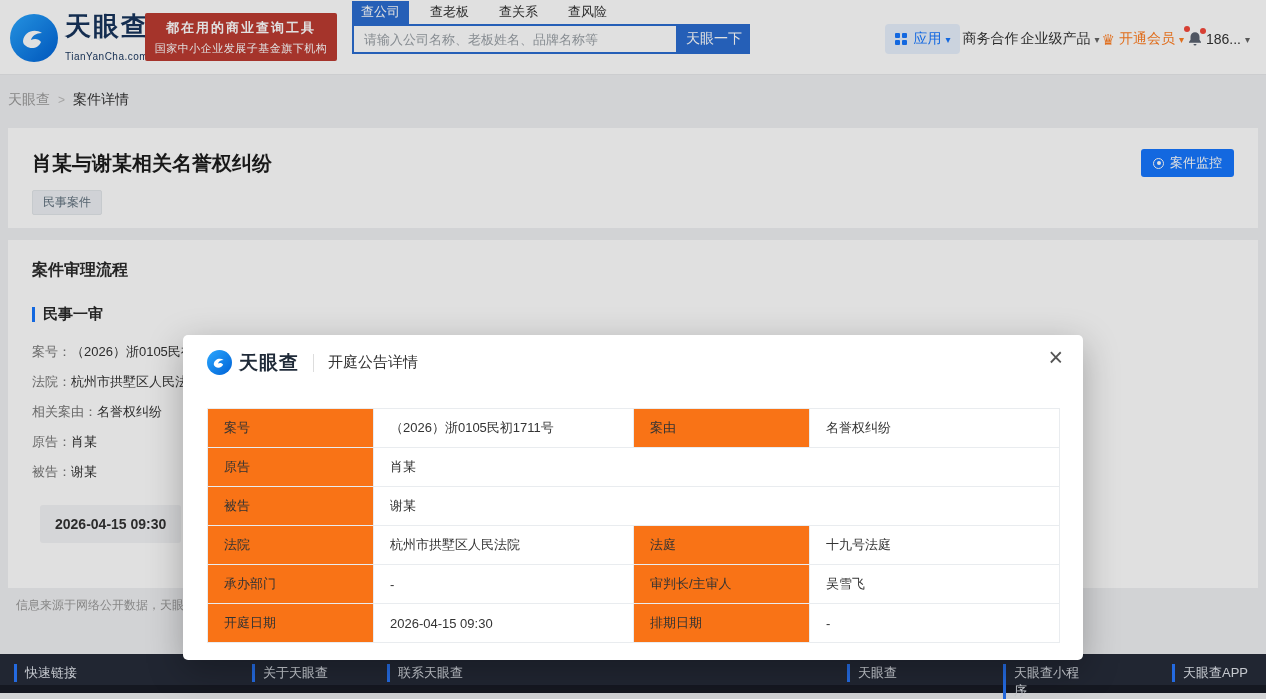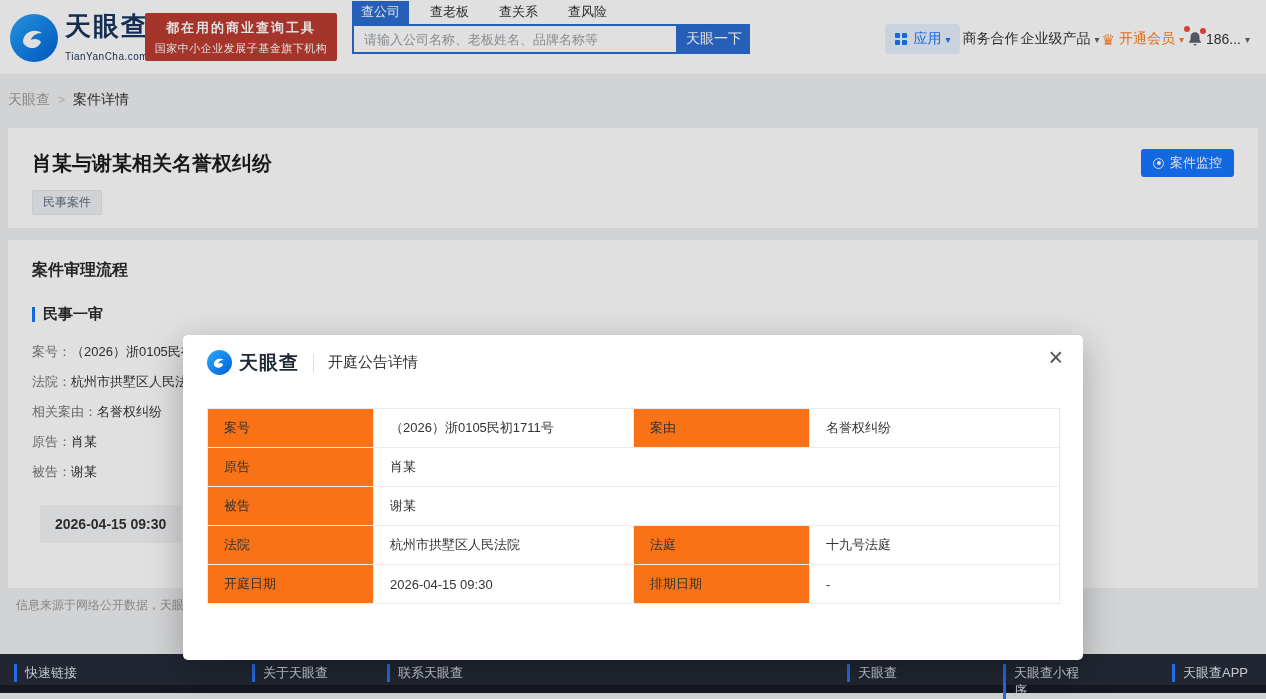--- a/index.html
+++ b/index.html
@@ -275,20 +275,26 @@
       <td class="lbl">被告</td>
       <td colspan="3">谢某</td>
     </tr>
     <tr>
       <td class="lbl">法院</td>
       <td>杭州市拱墅区人民法院</td>
       <td class="lbl">法庭</td>
       <td>十九号法庭</td>
     </tr>
     <tr>
+      <td class="lbl">承办部门</td>
+      <td>-</td>
+      <td class="lbl">审判长/主审人</td>
+      <td>吴雪飞</td>
+    </tr>
+    <tr>
       <td class="lbl">开庭日期</td>
       <td>2026-04-15 09:30</td>
       <td class="lbl">排期日期</td>
       <td>-</td>
     </tr>
   </tbody>
     </table>
 </div>
 
 </body></html>

